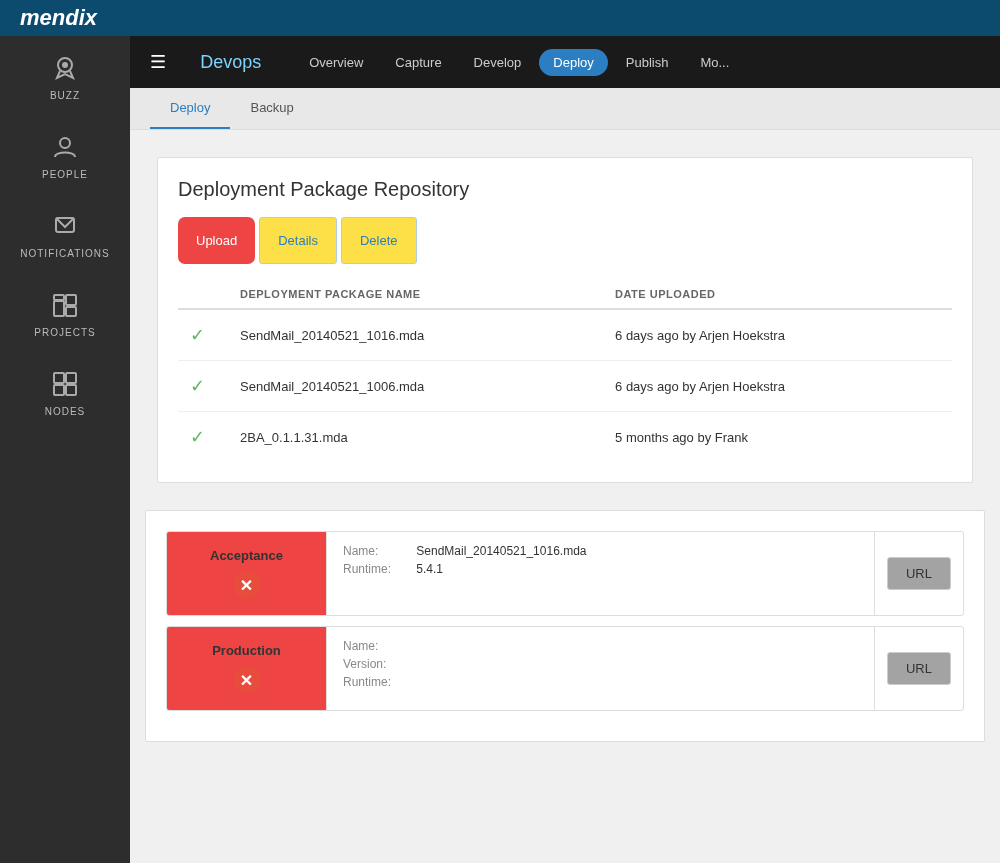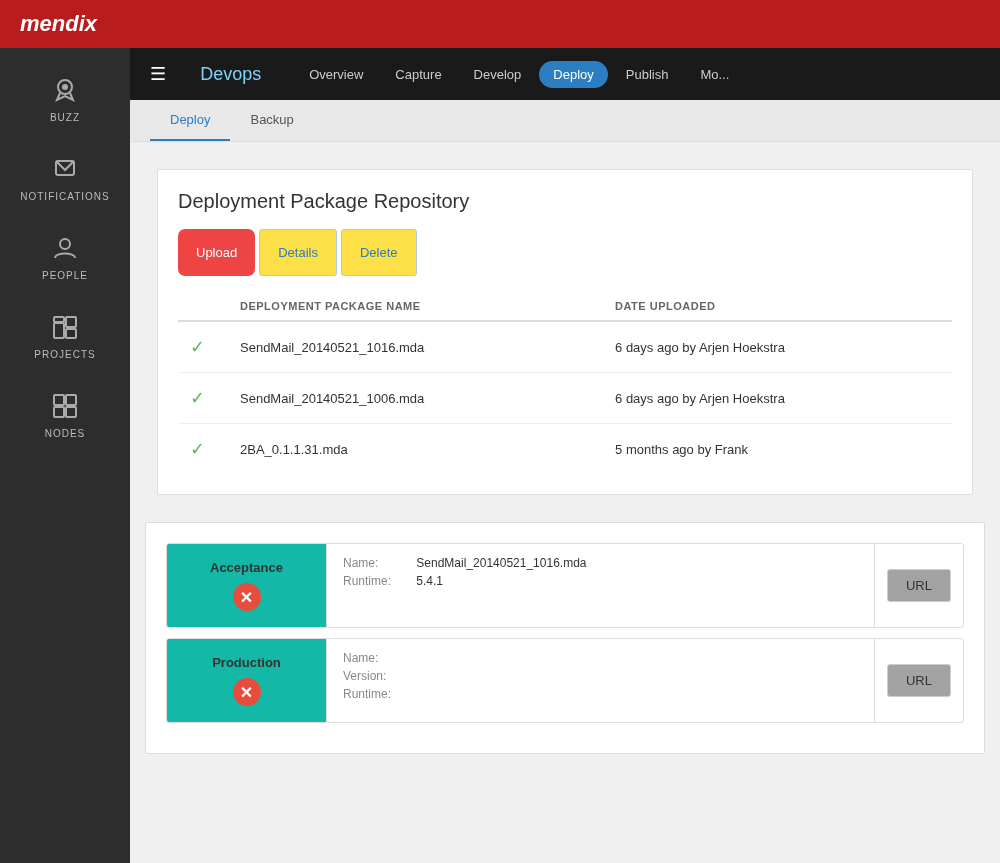--- a/index.html
+++ b/index.html
@@ -1,21 +1,21 @@
 <!DOCTYPE html>
 <html><head>
   <meta charset="utf-8">
   <style>
     * { box-sizing: border-box; margin: 0; padding: 0; }
     body { font-family: Arial, sans-serif; font-size: 13px; background: #e8e8e8; display: flex; flex-direction: column; height: 100vh; }
 
     
     .top-bar {
-      background: #b91c1c;
-      height: 48px;
+      background: #0c4a6e;
+      height: 36px;
       display: flex;
       align-items: center;
       padding: 0 20px;
       flex-shrink: 0;
     }
     .top-bar-logo {
       color: white;
       font-size: 22px;
       font-weight: bold;
       font-style: italic;
@@ -42,21 +42,20 @@
       overflow: hidden;
     }
 
     
     .sidebar {
       width: 130px;
       background: #2d2d2d;
       display: flex;
       flex-direction: column;
       align-items: center;
-      padding-top: 10px;
       flex-shrink: 0;
     }
     .sidebar-item {
       display: flex;
       flex-direction: column;
       align-items: center;
       padding: 14px 10px;
       width: 100%;
       cursor: pointer;
       color: #aaa;
@@ -228,21 +227,21 @@
     .env-card {
       border: 1px solid #ddd;
       border-radius: 3px;
       margin-bottom: 10px;
       display: flex;
       align-items: stretch;
       overflow: hidden;
     }
     .env-label {
       width: 160px;
-      background: #14b8a6;
+      background: #ef4444;
       display: flex;
       flex-direction: column;
       align-items: center;
       justify-content: center;
       padding: 16px;
       border-right: 1px solid #ddd;
     }
     .env-label .env-name {
       font-weight: bold;
       font-size: 13px;
@@ -316,35 +315,35 @@
           <path d="M9 17 L6 24 L14 20 L22 24 L19 17" stroke="#aaa" stroke-width="2" fill="none"></path>
           <circle cx="14" cy="11" r="3" fill="#aaa"></circle>
         </svg>
       </div>
       <span class="label">BUZZ</span>
     </div>
 
     <div class="sidebar-item">
       <div class="icon-wrap">
         <svg width="28" height="28" viewBox="0 0 28 28" fill="none">
+          <circle cx="14" cy="10" r="5" stroke="#aaa" stroke-width="2" fill="none"></circle>
+          <path d="M4 24 C4 18 24 18 24 24" stroke="#aaa" stroke-width="2" fill="none"></path>
+        </svg>
+      </div>
+      <span class="label">PEOPLE</span>
+    </div>
+
+    <div class="sidebar-item">
+      <div class="icon-wrap">
+        <svg width="28" height="28" viewBox="0 0 28 28" fill="none">
           <rect x="5" y="6" width="18" height="14" rx="2" stroke="#aaa" stroke-width="2" fill="none"></rect>
           <polyline points="5,6 14,15 23,6" stroke="#aaa" stroke-width="2" fill="none"></polyline>
         </svg>
       </div>
       <span class="label">NOTIFICATIONS</span>
-    </div>
-
-    <div class="sidebar-item">
-      <div class="icon-wrap">
-        <svg width="28" height="28" viewBox="0 0 28 28" fill="none">
-          <circle cx="14" cy="10" r="5" stroke="#aaa" stroke-width="2" fill="none"></circle>
-          <path d="M4 24 C4 18 24 18 24 24" stroke="#aaa" stroke-width="2" fill="none"></path>
-        </svg>
-      </div>
-      <span class="label">PEOPLE</span>
     </div>
 
     <div class="sidebar-item">
       <div class="icon-wrap">
         <svg width="28" height="28" viewBox="0 0 28 28" fill="none">
           <rect x="3" y="10" width="10" height="15" rx="1" stroke="#aaa" stroke-width="2" fill="none"></rect>
           <rect x="3" y="4" width="10" height="5" rx="1" stroke="#aaa" stroke-width="2" fill="none"></rect>
           <rect x="15" y="4" width="10" height="10" rx="1" stroke="#aaa" stroke-width="2" fill="none"></rect>
           <rect x="15" y="16" width="10" height="9" rx="1" stroke="#aaa" stroke-width="2" fill="none"></rect>
         </svg>

